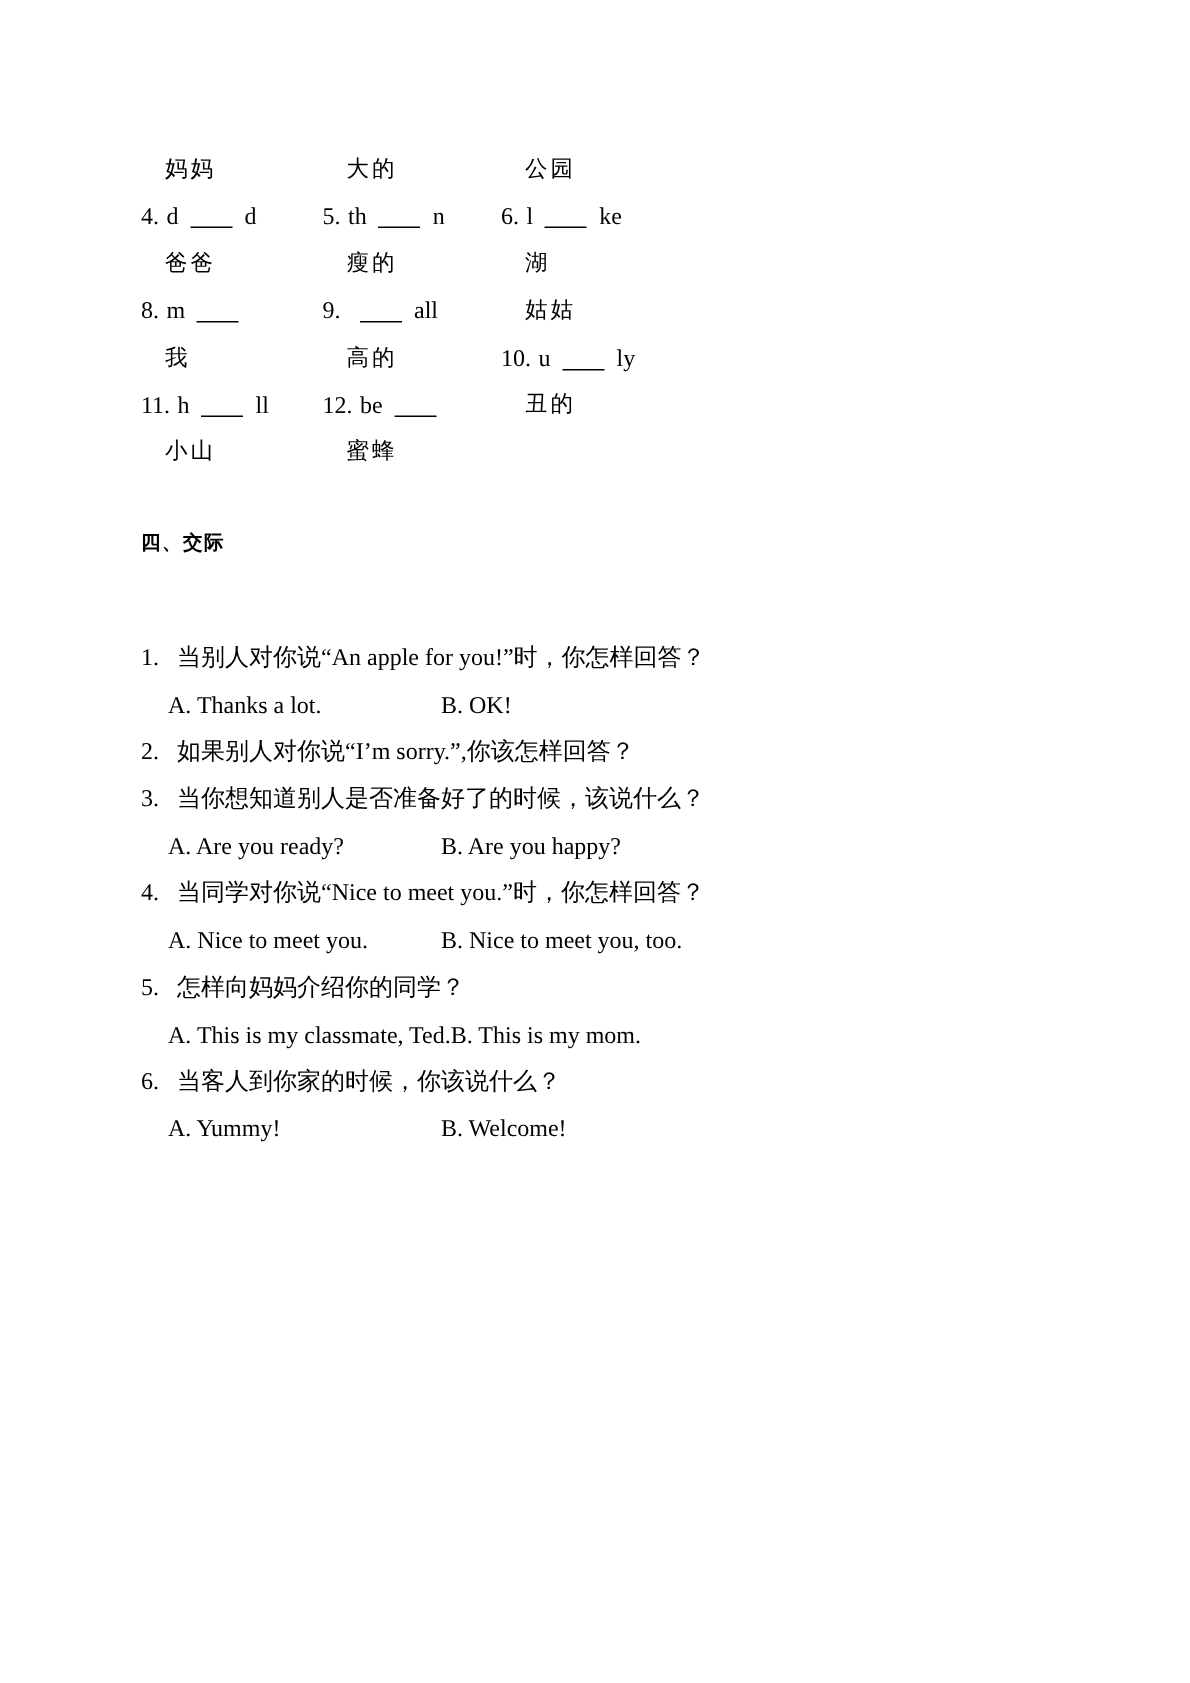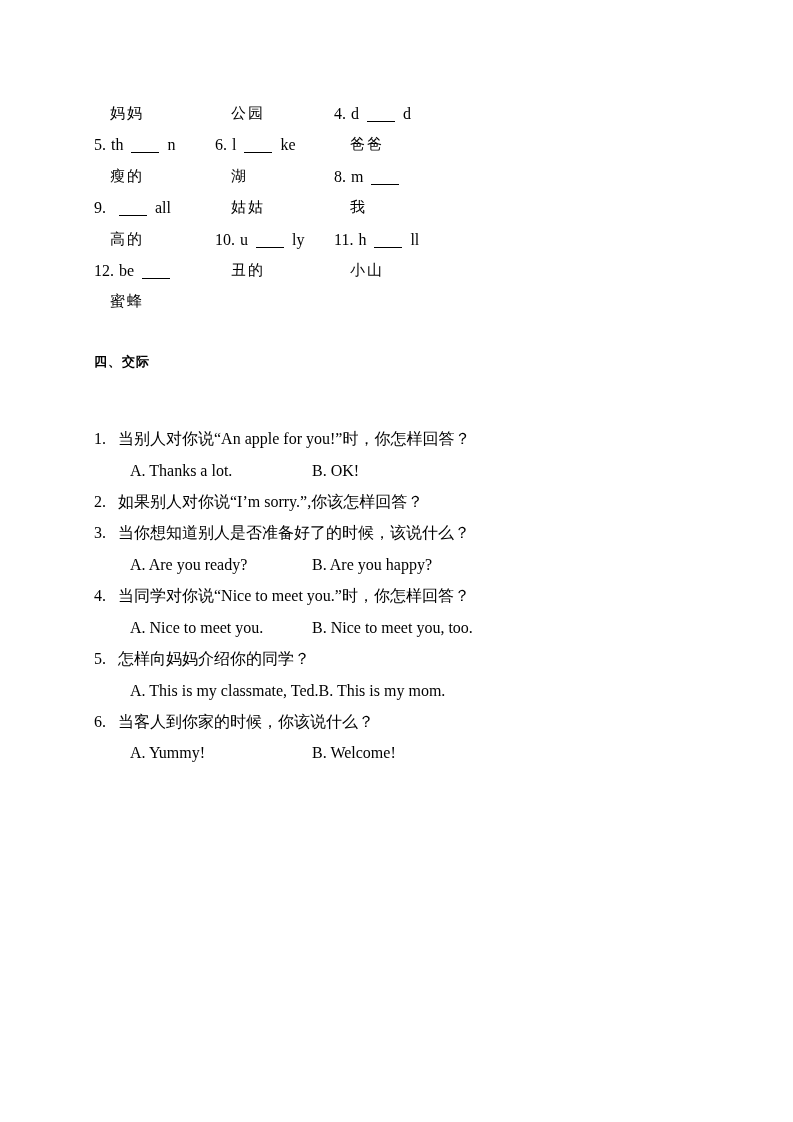--- a/index.html
+++ b/index.html
@@ -27,31 +27,32 @@
   .section-heading{
     font-size:13px;font-weight:bold;
     line-height:31.4px;margin:28px 0 46px 0;
     letter-spacing:1px;
   }
 
   
   .q-line{line-height:31.4px;font-size:16px;}
   .q-num{display:inline-block;min-width:17px;margin-right:7px;}
   .q-opts{line-height:31.4px;font-size:16px;padding-left:18px;}
-  .opt-a{display:inline-block;min-width:182px;margin-left:18px;}
+  .opt-a{display:inline-block;min-width:182px;}
 </style>
 </head>
 <body>
 
 <div class="page">
   <div class="content">
 
     <div class="vocab-grid">
 
       <div class="cell hint">妈妈</div>
+      <div class="cell hint">大的</div>
       <div class="cell hint">公园</div>
 
       <div class="cell item"><span class="num">4.</span><span>d</span><span class="blank"></span><span>d</span></div>
       <div class="cell item"><span class="num">5.</span><span>th</span><span class="blank"></span><span>n</span></div>
       <div class="cell item"><span class="num">6.</span><span>l</span><span class="blank"></span><span>ke</span></div>
 
       <div class="cell hint">爸爸</div>
       <div class="cell hint">瘦的</div>
       <div class="cell hint">湖</div>
 

